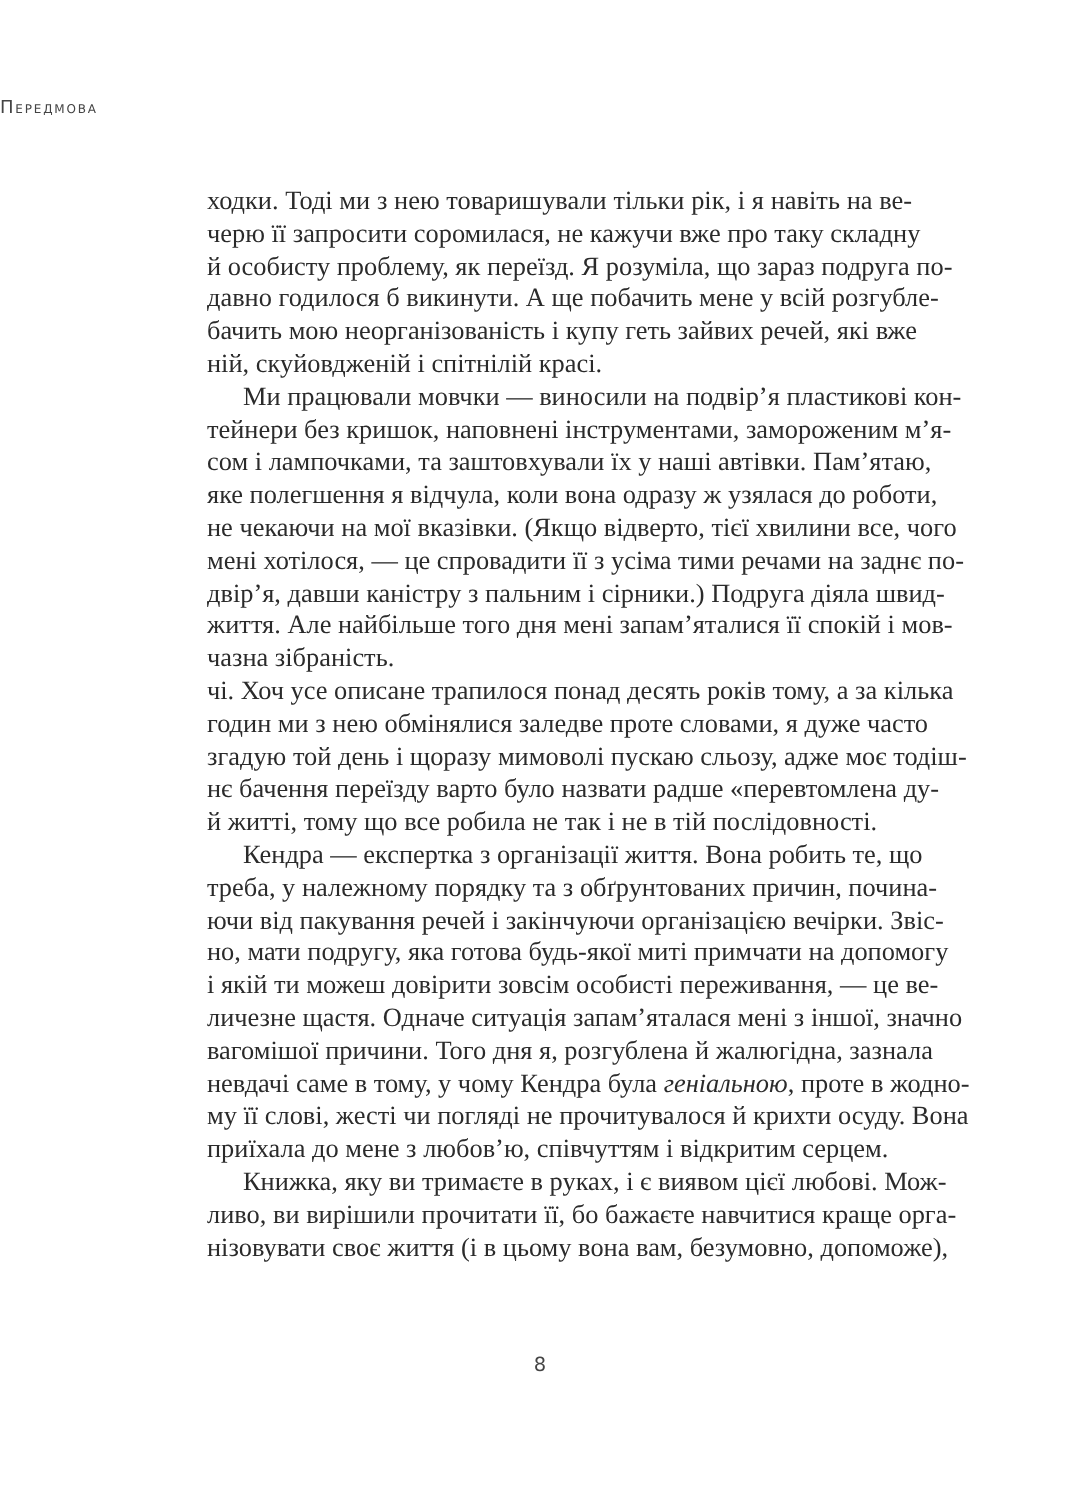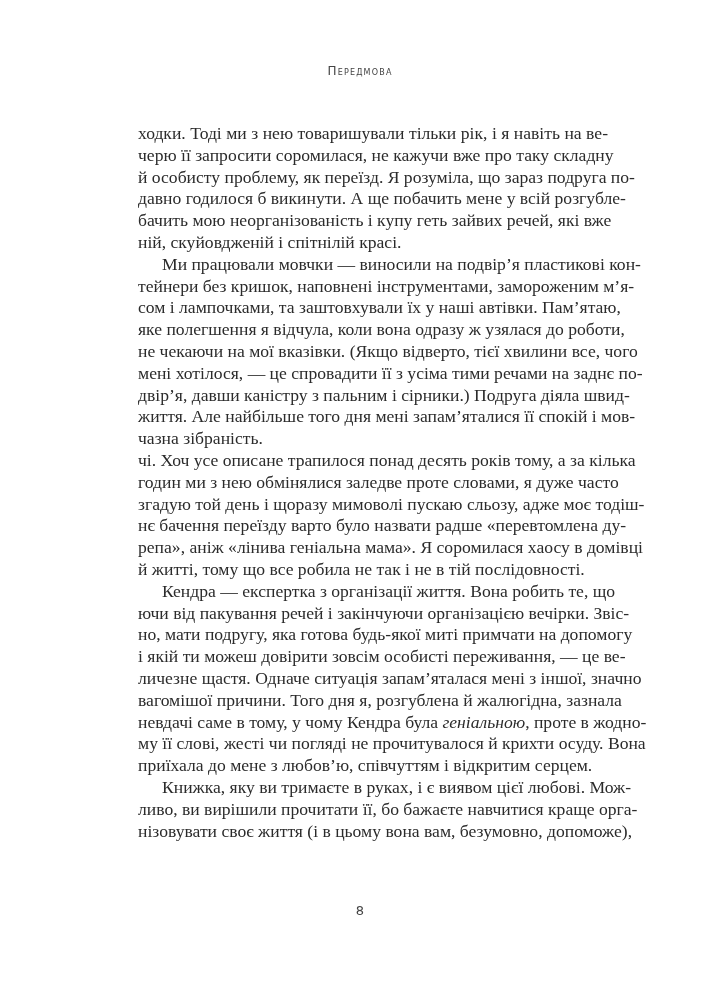--- a/index.html
+++ b/index.html
@@ -7,21 +7,20 @@
     width: 720px; height: 1000px;
     background: #ffffff;
     position: relative;
     overflow: hidden;
     font-family: "DejaVu Serif", "Liberation Serif", serif;
     color: #2b2b2b;
   }
   .running-head {
     position: absolute;
     top: 64px; left: 0; width: 720px;
-    text-align: center;
     font-family: "DejaVu Sans", "Liberation Sans", sans-serif;
     font-size: 12px;
     font-variant: small-caps;
     letter-spacing: 1.2px;
     color: #444;
   }
   .text-column {
     position: absolute;
     top: 111px; left: 138px;
     width: 470px;
@@ -68,23 +67,23 @@
     <span class="line">яке полегшення я відчула, коли вона одразу ж узялася до роботи,</span>
     <span class="line">не чекаючи на мої вказівки. (Якщо відверто, тієї хвилини все, чого</span>
     <span class="line">мені хотілося, — це спровадити її з усіма тими речами на заднє по-</span>
     <span class="line">двір’я, давши каністру з пальним і сірники.) Подруга діяла швид-</span>
     <span class="line">життя. Але найбільше того дня мені запам’яталися її спокій і мов-</span>
     <span class="line last">чазна зібраність.</span>
     <span class="line">чі. Хоч усе описане трапилося понад десять років тому, а за кілька</span>
     <span class="line">годин ми з нею обмінялися заледве проте словами, я дуже часто</span>
     <span class="line">згадую той день і щоразу мимоволі пускаю сльозу, адже моє тодіш-</span>
     <span class="line">нє бачення переїзду варто було назвати радше «перевтомлена ду-</span>
-    <span class="line">репа», аніж «лінива геніальна мама». Я соромилася хаосу в домівці</span>
     <span class="line last">й житті, тому що все робила не так і не в тій послідовності.</span>
     <span class="line indent">Кендра — експертка з організації життя. Вона робить те, що</span>
+    <span class="line">треба, у належному порядку та з обґрунтованих причин, почина-</span>
     <span class="line">ючи від пакування речей і закінчуючи організацією вечірки. Звіс-</span>
     <span class="line">но, мати подругу, яка готова будь-якої миті примчати на допомогу</span>
     <span class="line">і якій ти можеш довірити зовсім особисті переживання, — це ве-</span>
     <span class="line">личезне щастя. Одначе ситуація запам’яталася мені з іншої, значно</span>
     <span class="line">вагомішої причини. Того дня я, розгублена й жалюгідна, зазнала</span>
     <span class="line"><span>невдачі саме в тому, у чому Кендра була </span><em>геніальною</em><span>, проте в жодно-</span></span>
     <span class="line">му її слові, жесті чи погляді не прочитувалося й крихти осуду. Вона</span>
     <span class="line last">приїхала до мене з любов’ю, співчуттям і відкритим серцем.</span>
     <span class="line indent">Книжка, яку ви тримаєте в руках, і є виявом цієї любові. Мож-</span>
     <span class="line">ливо, ви вирішили прочитати її, бо бажаєте навчитися краще орга-</span>

